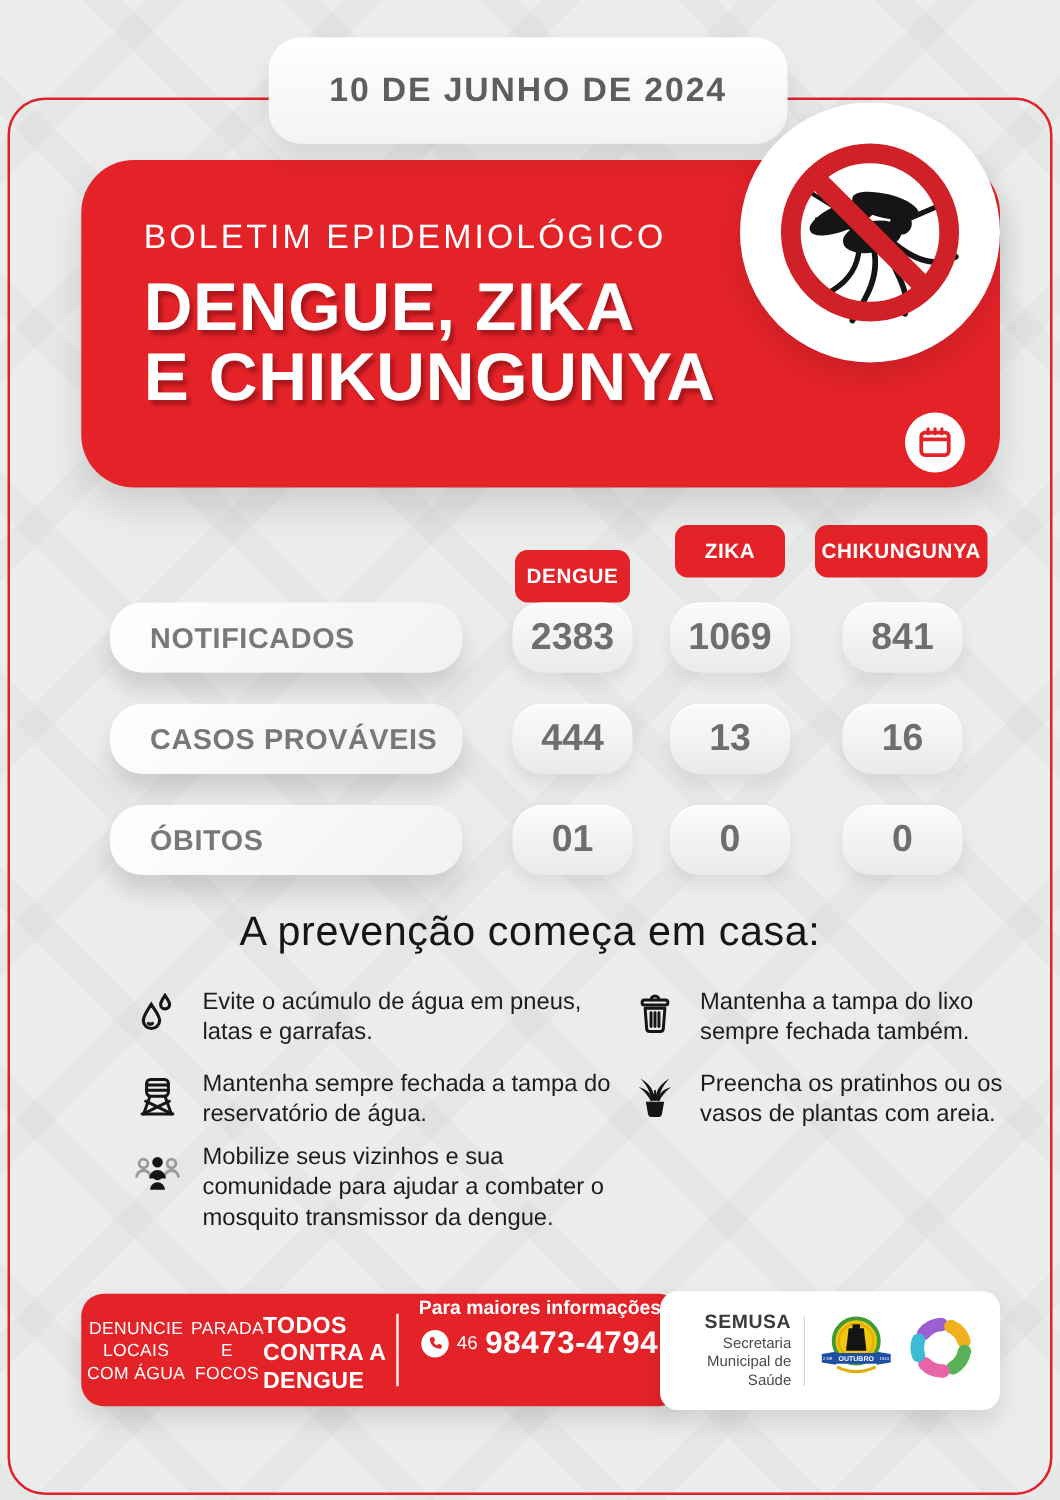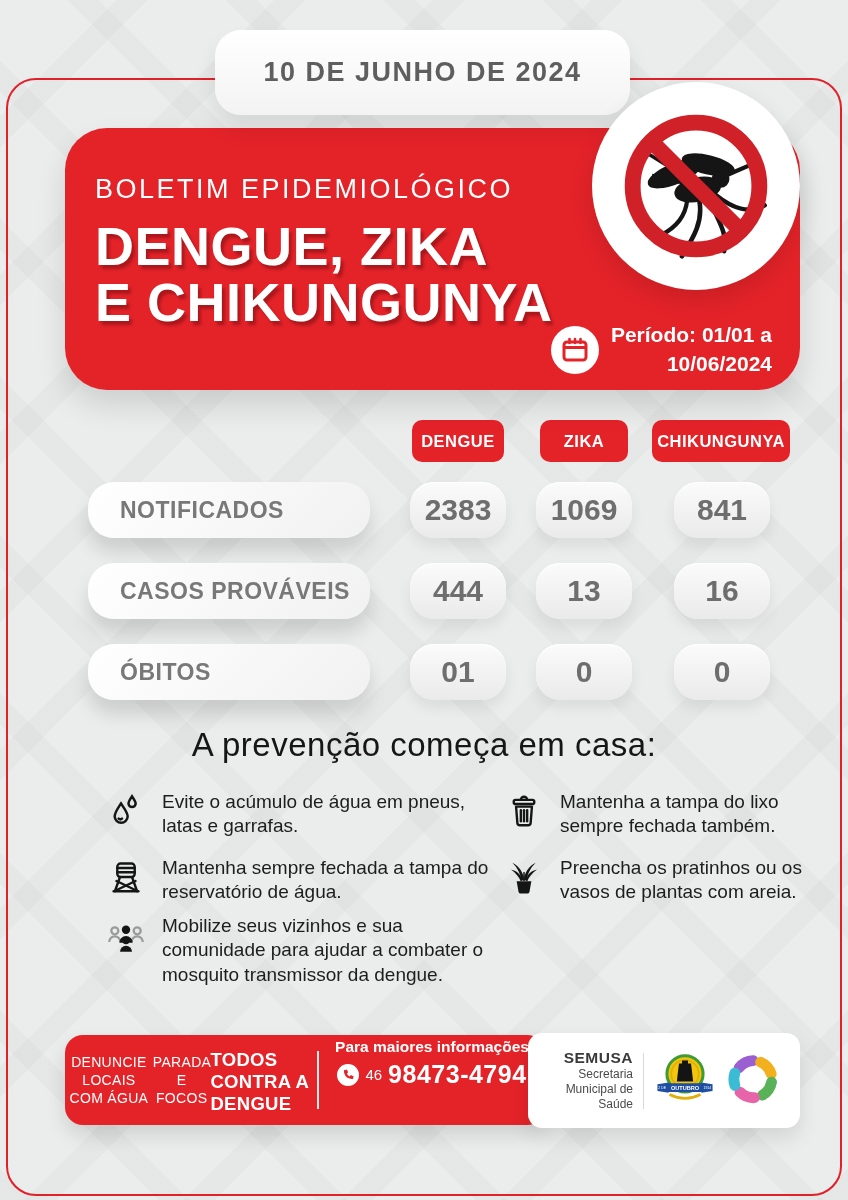--- a/index.html
+++ b/index.html
@@ -25,21 +25,21 @@
     background:linear-gradient(180deg,#ffffff,#f3f3f4);
     border-radius:26px; box-shadow:0 14px 22px rgba(0,0,0,0.09);
     display:flex; align-items:center; justify-content:center;
     color:#5e5e5e; font-size:27px; font-weight:800; letter-spacing:1.5px;
   }
 
   .header-block{
     position:absolute; left:65px; top:128px; width:735px; height:262px; z-index:2;
     background:#e42329; border-radius:42px;
     box-shadow:0 16px 30px rgba(0,0,0,0.12);
-    color:#fff; padding:46px 0 0 30px;
+    color:#fff; padding:46px 0 0 50px;
   }
   .kicker{ font-size:27px; letter-spacing:2.5px; font-weight:400; }
   .big-title{ margin-top:14px; font-size:54px; font-weight:800; line-height:1.03;
     letter-spacing:0.5px; text-shadow:3px 4px 3px rgba(100,10,14,0.45); }
   .period{
     position:absolute; right:28px; bottom:12px;
     display:flex; align-items:center; gap:12px;
   }
   .cal-badge{ width:48px; height:48px; background:#fff; border-radius:50%;
     display:flex; align-items:center; justify-content:center; flex-shrink:0; }
@@ -47,21 +47,21 @@
 
   .mosquito-badge{
     position:absolute; left:592px; top:82px; width:208px; height:208px; z-index:4;
     background:#fff; border-radius:50%; box-shadow:0 10px 24px rgba(0,0,0,0.12);
     display:flex; align-items:center; justify-content:center;
   }
 
   .pill{ position:absolute; background:#e42329; color:#fff; border-radius:10px;
     display:flex; align-items:center; justify-content:center;
     font-weight:800; font-size:16.5px; letter-spacing:0.5px; height:42px; top:420px; }
-  .pill.c1{ left:412px; width:92px; }
+  .pill.c1{ left:412px; width:92px;margin-top:20px; }
   .pill.c2{ left:540px; width:88px; }
   .pill.c3{ left:652px; width:138px; }
 
   .label-card{
     position:absolute; left:88px; width:282px; height:56px;
     background:linear-gradient(135deg,#ffffff,#f1f1f2);
     border-radius:26px; box-shadow:0 14px 18px rgba(0,0,0,0.13);
     display:flex; align-items:center; padding-left:32px;
     color:#787878; font-weight:800; font-size:23px; letter-spacing:0.5px;
   }
@@ -136,24 +136,20 @@
     <div class="period">
       <span class="cal-badge">
         <svg width="30" height="30" viewBox="0 0 30 30">
           <rect x="4" y="7" width="22" height="18" rx="3" fill="none" stroke="#e42329" stroke-width="3"></rect>
           <line x1="4" y1="12.5" x2="26" y2="12.5" stroke="#e42329" stroke-width="3"></line>
           <line x1="9.5" y1="4" x2="9.5" y2="8" stroke="#e42329" stroke-width="2.6" stroke-linecap="round"></line>
           <line x1="15" y1="4" x2="15" y2="8" stroke="#e42329" stroke-width="2.6" stroke-linecap="round"></line>
           <line x1="20.5" y1="4" x2="20.5" y2="8" stroke="#e42329" stroke-width="2.6" stroke-linecap="round"></line>
         </svg>
       </span>
-      <div class="period-text">
-        <div>Período: 01/01 a</div>
-        <div>10/06/2024</div>
-      </div>
     </div>
   </div>
 
   <div class="mosquito-badge">
     <svg width="176" height="176" viewBox="0 0 100 100">
       <g fill="#151515" stroke="#151515">
         <path d="M20 30 Q33 38 44 45" fill="none" stroke-width="2"></path>
         <path d="M25 44 Q36 46 45 49" fill="none" stroke-width="2"></path>
         <ellipse cx="38" cy="43" rx="16" ry="5.5" transform="rotate(-22 38 43)"></ellipse>
         <ellipse cx="57" cy="38" rx="15" ry="5" transform="rotate(14 57 38)"></ellipse>

